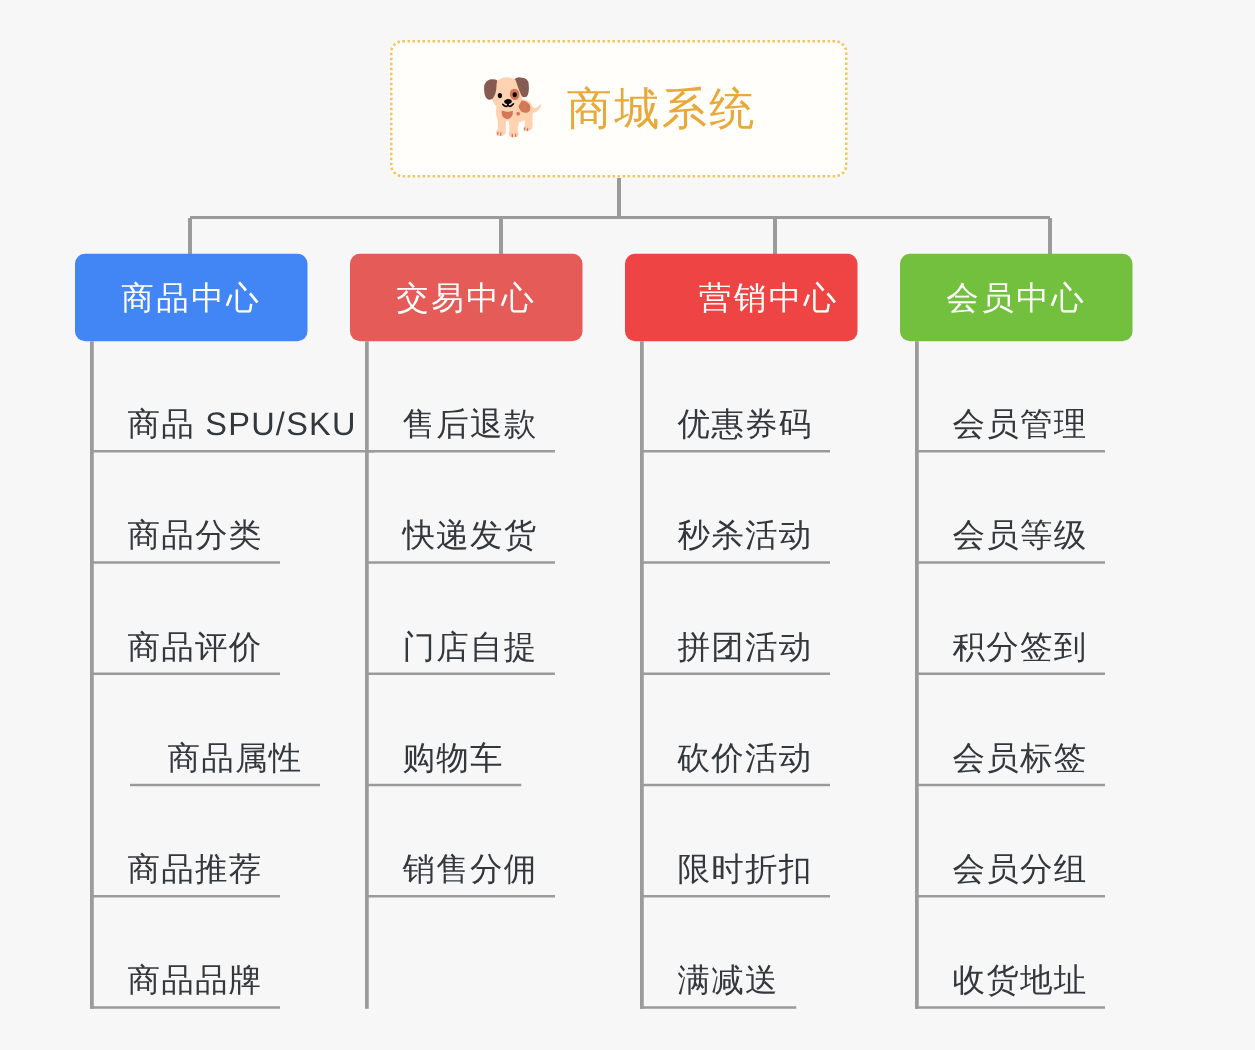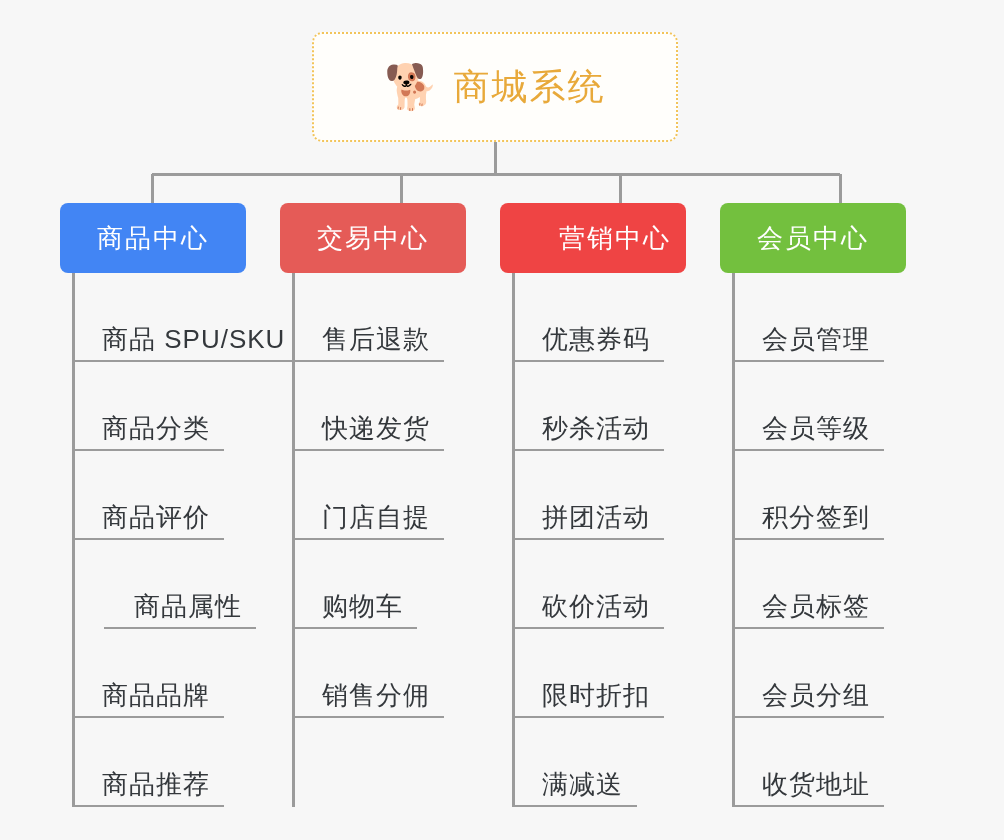--- a/index.html
+++ b/index.html
@@ -158,24 +158,24 @@
       <div class="leaf">
           <span class="leaf-inner" style="border-bottom-color: rgb(155, 155, 155);"><span class="leaf-label">商品分类</span></span>
         </div>
       <div class="leaf">
           <span class="leaf-inner" style="border-bottom-color: rgb(155, 155, 155);"><span class="leaf-label">商品评价</span></span>
         </div>
       <div class="leaf">
           <span class="leaf-inner" style="border-bottom-color: rgb(155, 155, 155); margin-left: 32px;"><span class="leaf-label">商品属性</span></span>
         </div>
       <div class="leaf">
+          <span class="leaf-inner" style="border-bottom-color: rgb(155, 155, 155);"><span class="leaf-label">商品推荐</span></span>
+        </div>
+      <div class="leaf">
           <span class="leaf-inner" style="border-bottom-color: rgb(155, 155, 155);"><span class="leaf-label">商品品牌</span></span>
-        </div>
-      <div class="leaf">
-          <span class="leaf-inner" style="border-bottom-color: rgb(155, 155, 155);"><span class="leaf-label">商品推荐</span></span>
         </div>
     </div>
   </div>
 
   <div class="column col-1">
     <div class="cat-header" style="background: rgb(229, 91, 87);">
       <span>交易中心</span>
     </div>
     <div class="spine" style="height: 534px; background: rgb(155, 155, 155);"></div>
     <div class="leaf-list">

